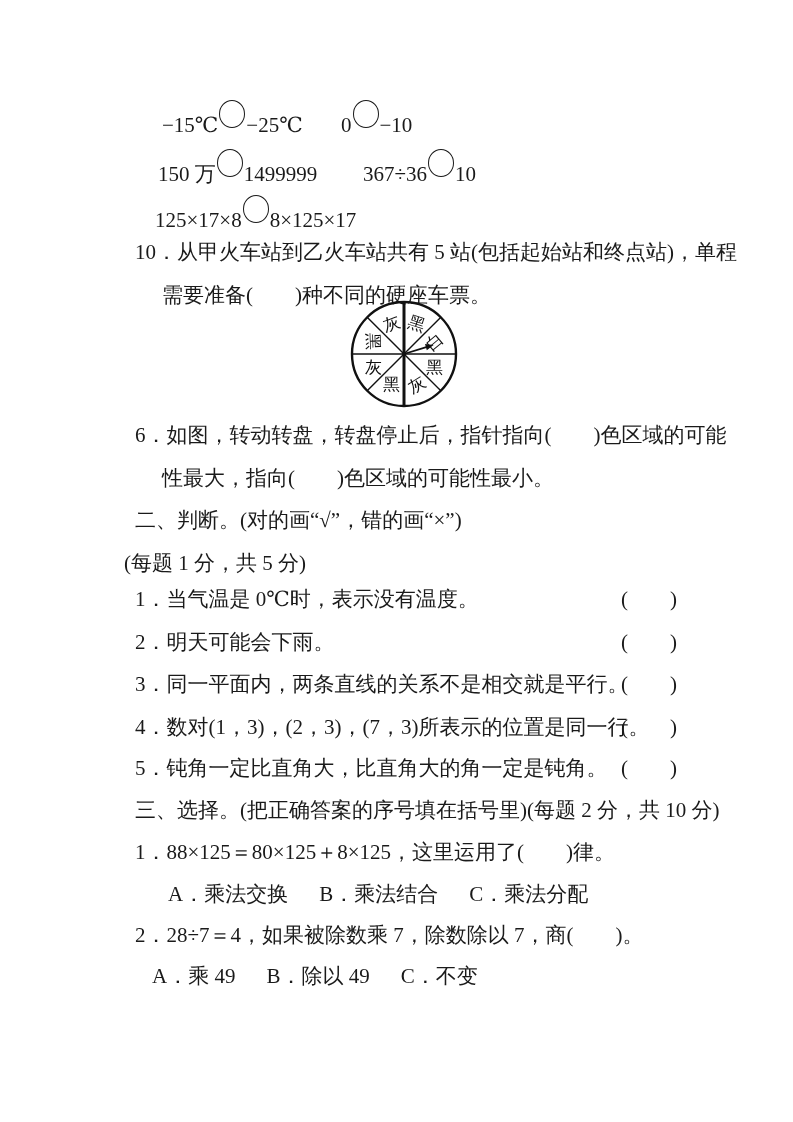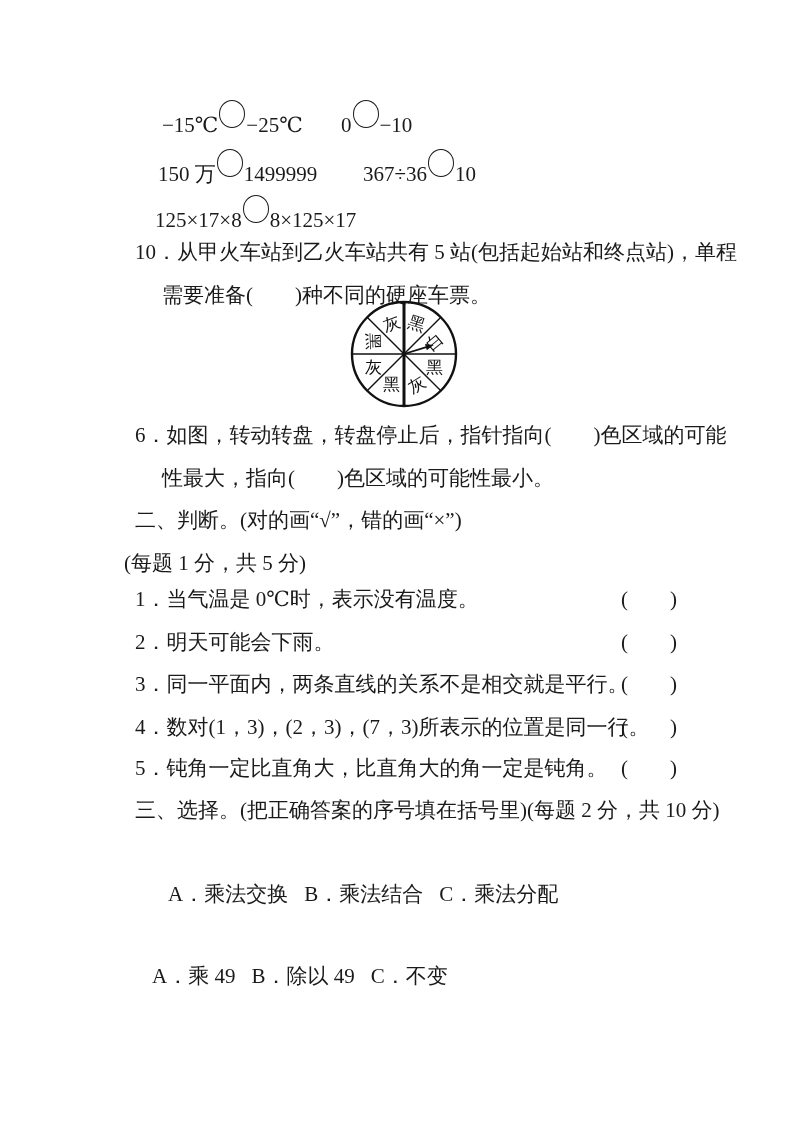--- a/index.html
+++ b/index.html
@@ -18,21 +18,21 @@
   .cmp-row { position:absolute; left:0; width:100%; height:34px; line-height:34px; }
   .cmp-circle {
     display:inline-block;
     width:26px; height:28px;
     border:1.6px solid #1a1a1a;
     border-radius:50%;
     vertical-align:4px;
     margin:0 1px;
     background:#fff;
   }
-  .opts { position:absolute; display:flex; gap:16px; white-space:nowrap; line-height:30px; }
+  .opts { position:absolute; display:flex; gap:31px; white-space:nowrap; line-height:30px; }
   .spinner-svg { position:absolute; }
   .spinner-svg text {
     font-family:"Liberation Serif","DejaVu Serif",serif;
     font-size:17px;
     fill:#111;
   }
 </style>
 </head>
 <body>
 
@@ -94,26 +94,28 @@
   <div class="abs" style="left:621px; top:669px">(　　)</div>
 
   <div class="abs" style="left:135px; top:712px">4．数对(1，3)，(2，3)，(7，3)所表示的位置是同一行。</div>
   <div class="abs" style="left:621px; top:712px">(　　)</div>
 
   <div class="abs" style="left:135px; top:753px">5．钝角一定比直角大，比直角大的角一定是钝角。</div>
   <div class="abs" style="left:621px; top:753px">(　　)</div>
 
   <div class="abs" style="left:135px; top:795px">三、选择。(把正确答案的序号填在括号里)(每题 2 分，共 10 分)</div>
 
+  <div class="abs" style="left:135px; top:837px">1．88×125＝80×125＋8×125，这里运用了(　　)律。</div>
   <div class="opts" style="left:168px; top:879px">
     <span>A．乘法交换</span>
     <span>B．乘法结合</span>
     <span>C．乘法分配</span>
   </div>
 
+  <div class="abs" style="left:135px; top:920px">2．28÷7＝4，如果被除数乘 7，除数除以 7，商(　　)。</div>
   <div class="opts" style="left:152px; top:961px">
     <span>A．乘 49</span>
     <span>B．除以 49</span>
     <span>C．不变</span>
   </div>
 
 
 </div>
 
 </body></html>

